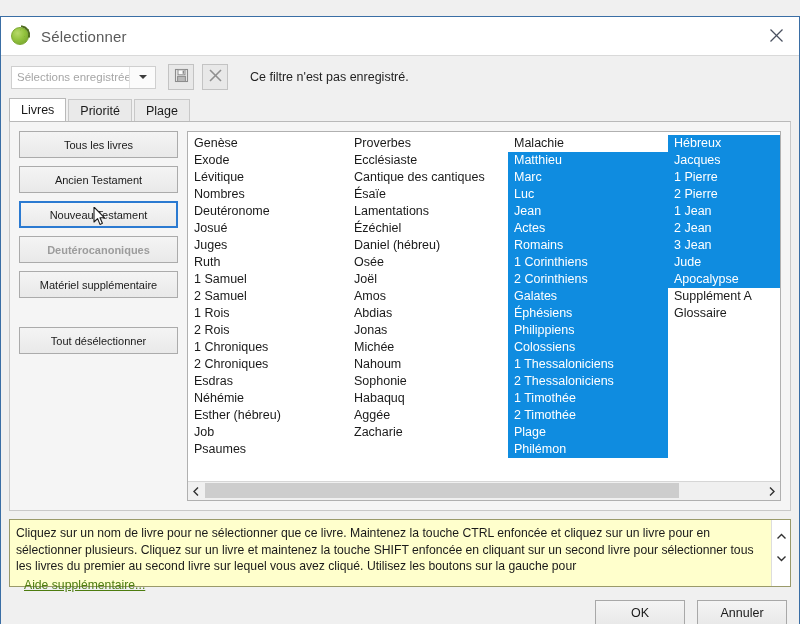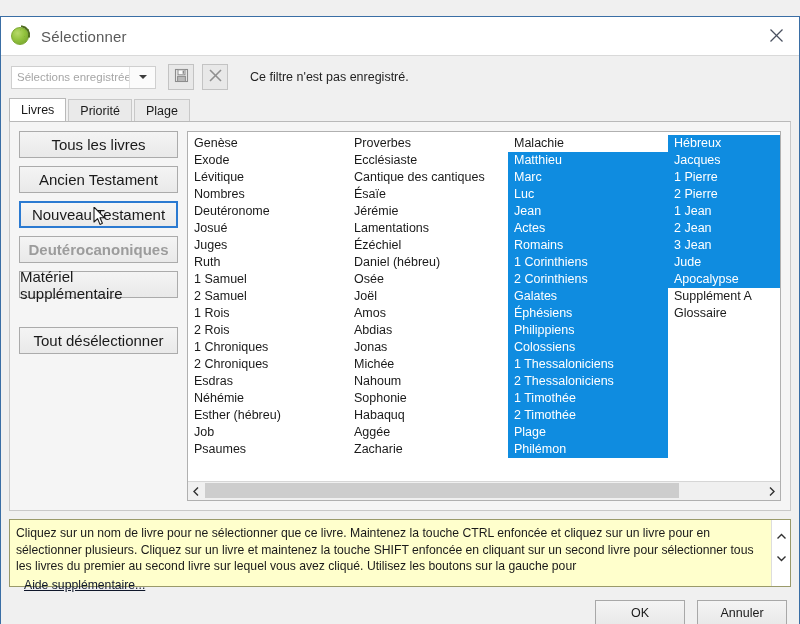--- a/index.html
+++ b/index.html
@@ -185,21 +185,21 @@
     width: 159px;
     min-width: 159px;
     display: flex;
     flex-direction: column;
   }
   .wbtn {
     height: 27px;
     background: linear-gradient(#f4f4f4, #e9e9e9);
     border: 1px solid #ababab;
     box-sizing: border-box;
-    font-size: 15px;
+    font-size: 11px;
     color: #1a1a1a;
     font-family: "Liberation Sans", sans-serif;
     display: flex;
     align-items: center;
     justify-content: center;
     margin-bottom: 8px;
     position: relative;
     cursor: default;
   }
   .wbtn.focused {
@@ -294,21 +294,21 @@
     position: relative;
   }
   .help-text {
     flex: 1;
     padding: 5px 6px 0 6px;
     font-size: 12.2px;
     line-height: 16.5px;
     color: #1a1a1a;
   }
   .help-link {
-    color: #0f172a;
+    color: #4d7c0f;
     text-decoration: underline;
     font-size: 12.2px;
     display: inline-block;
     margin-left: 8px;
     margin-top: 2px;
   }
   .help-scroll {
     width: 18px;
     min-width: 18px;
     background: #ffffff;
@@ -445,21 +445,20 @@
           <div class="litem">Esther (hébreu)</div>
           <div class="litem">Job</div>
           <div class="litem">Psaumes</div>
         </div>
 
         <div class="lcol">
           <div class="litem">Proverbes</div>
           <div class="litem">Ecclésiaste</div>
           <div class="litem">Cantique des cantiques</div>
           <div class="litem">Ésaïe</div>
-          <div class="litem">Jérémie</div>
           <div class="litem">Lamentations</div>
           <div class="litem">Ézéchiel</div>
           <div class="litem">Daniel (hébreu)</div>
           <div class="litem">Osée</div>
           <div class="litem">Joël</div>
           <div class="litem">Amos</div>
           <div class="litem">Abdias</div>
           <div class="litem">Jonas</div>
           <div class="litem">Michée</div>
           <div class="litem">Nahoum</div>

